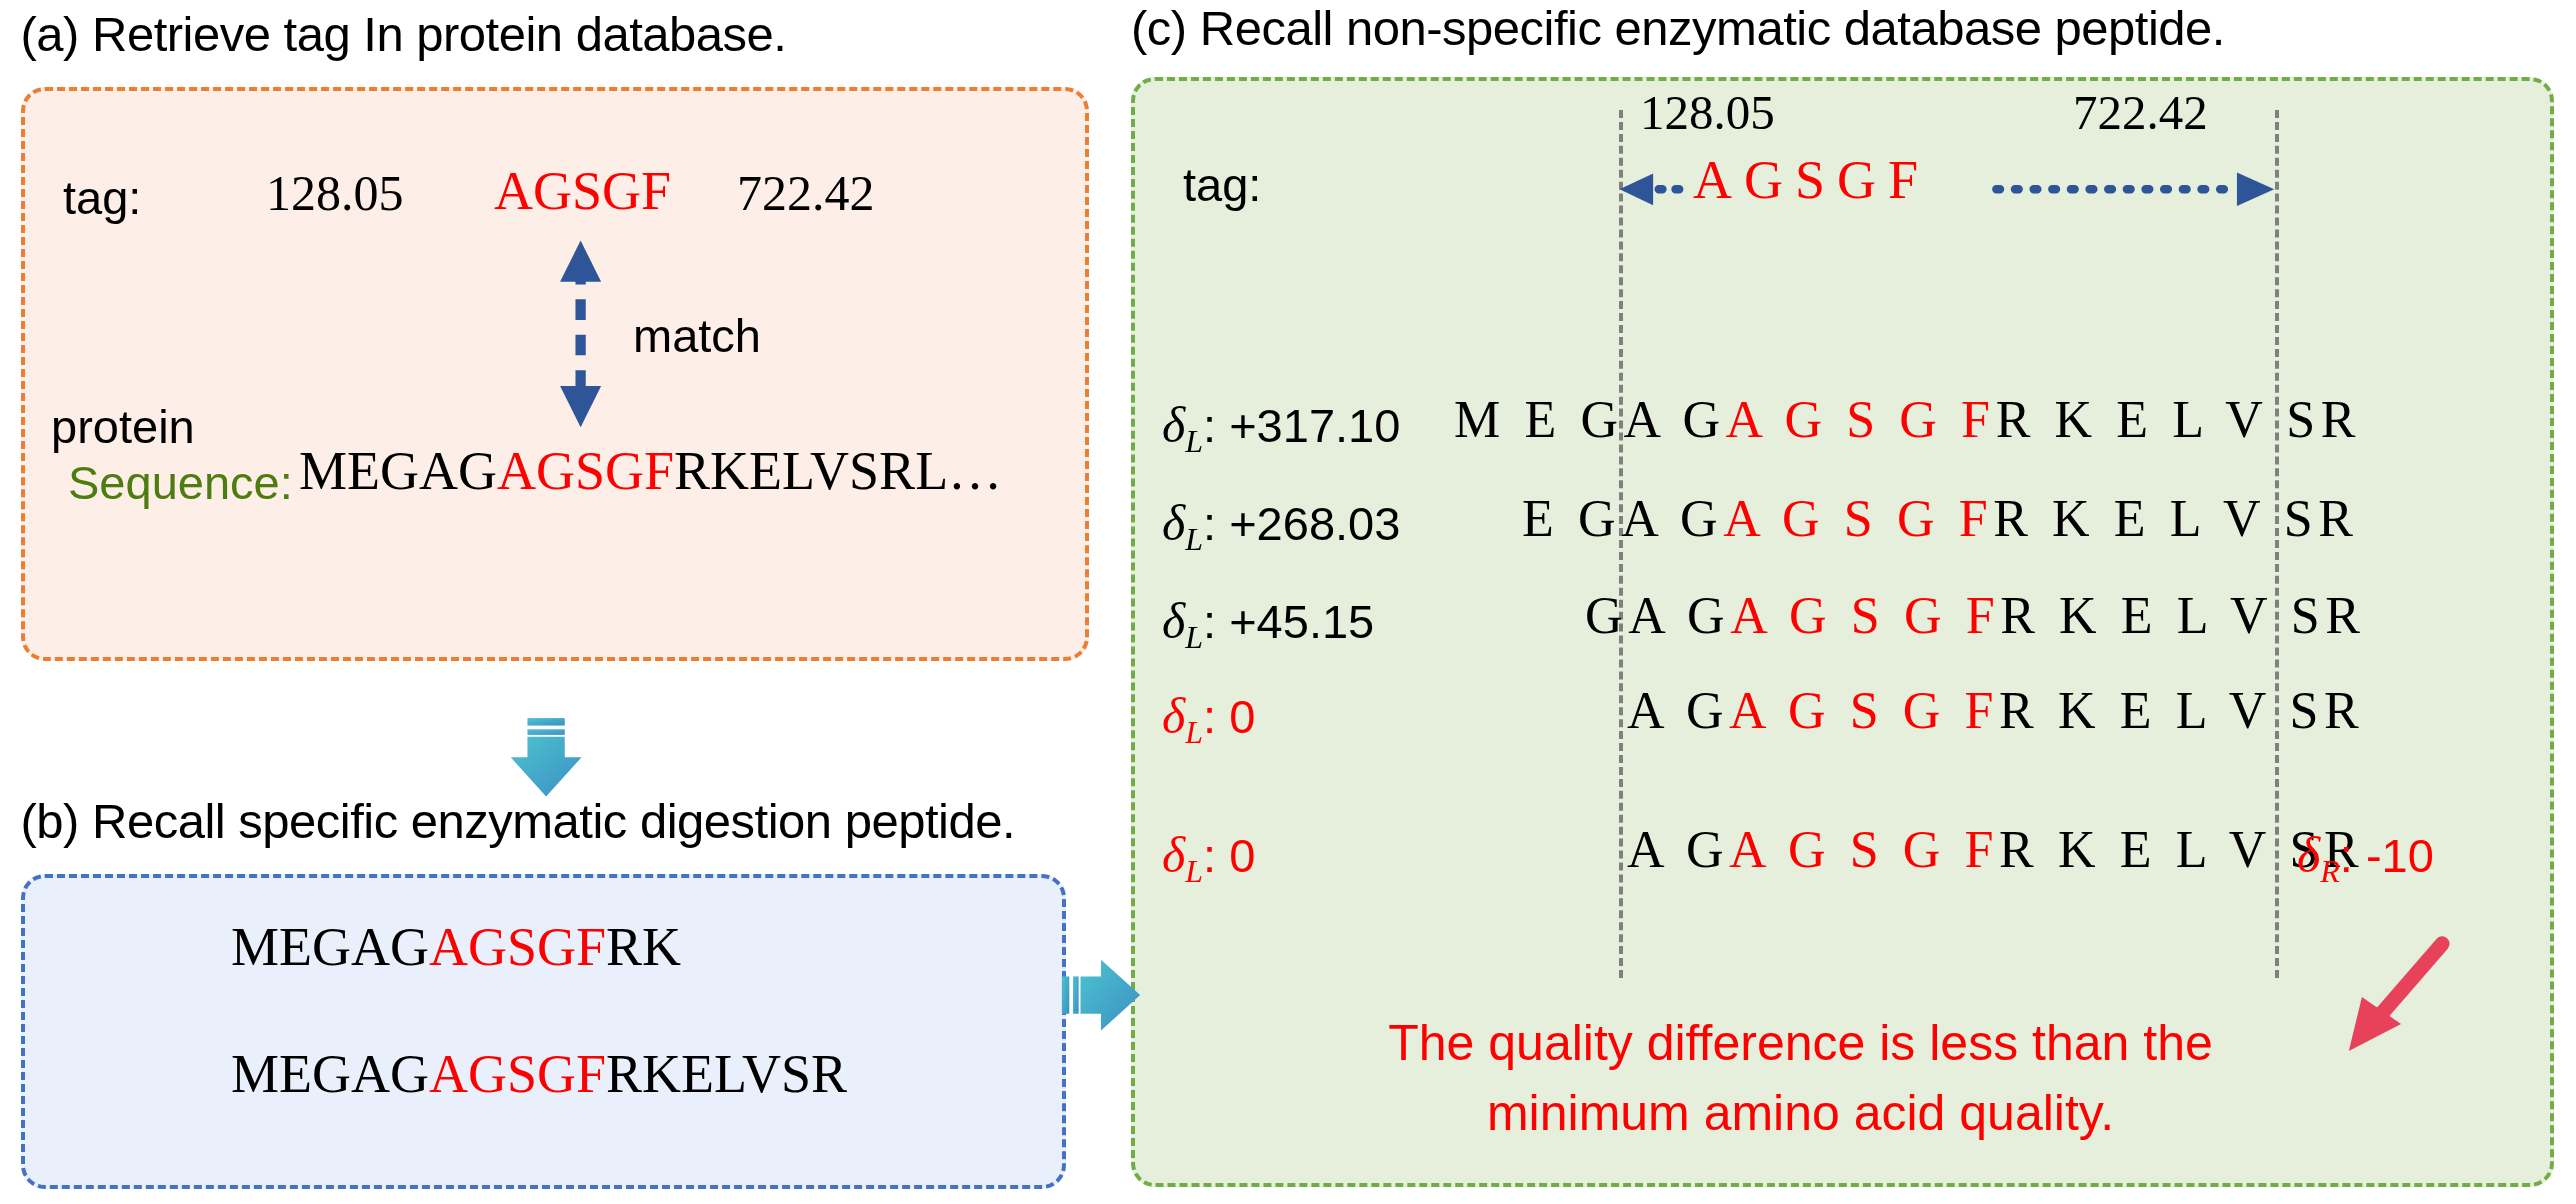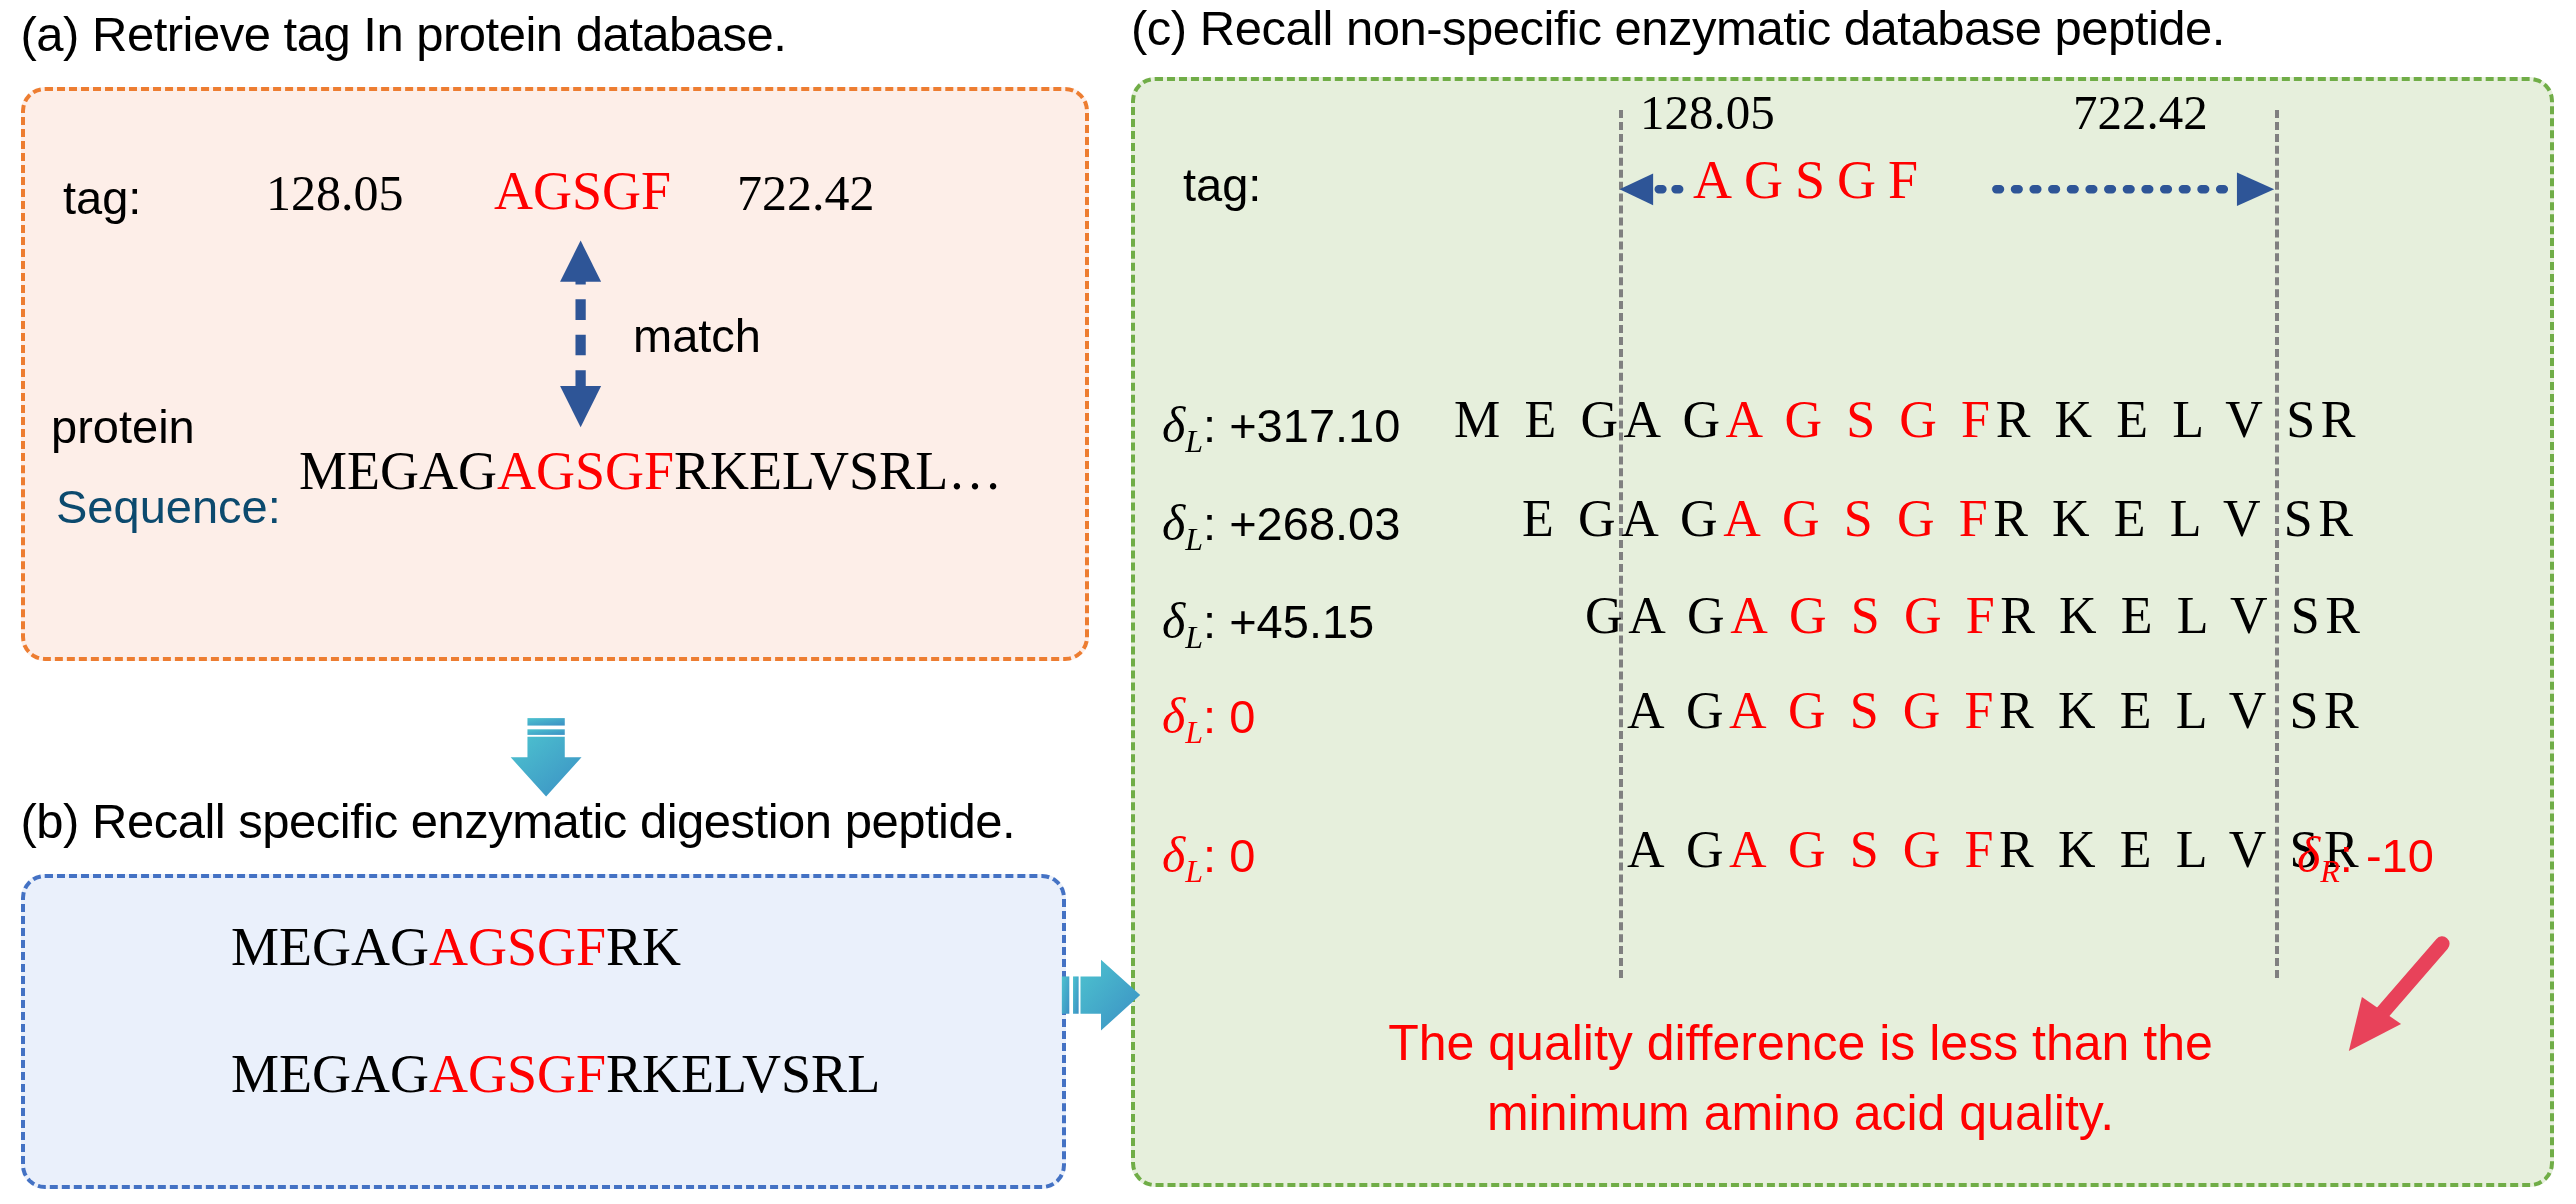--- a/index.html
+++ b/index.html
@@ -86,22 +86,22 @@
     color: #000;
     font-family: "Liberation Sans", sans-serif;
   }
   .a-protlabel1 {
     position: absolute;
     left: 51px; top: 399px;
     font-size: 47px; color: #000;
   }
   .a-protlabel2 {
     position: absolute;
-    left: 56px; top: 455px;
-    font-size: 47px; color: #0c4a6e; margin-top: 24px;
+    left: 68px; top: 455px;
+    font-size: 47px; color: #4d7c0f;
   }
   .a-protseq {
     position: absolute;
     left: 299px; top: 440px;
     font-size: 54px;
     font-family: "Liberation Serif", serif;
     white-space: nowrap;
   }
 
   
@@ -229,21 +229,21 @@
 <div class="a-taglabel">tag:</div>
 <div class="a-mass-left">128.05</div>
 <div class="a-tagseq">AGSGF</div>
 <div class="a-mass-right">722.42</div>
 <div class="a-match-label">match</div>
 <div class="a-protlabel1">protein</div>
 <div class="a-protlabel2">Sequence:</div>
 <div class="a-protseq"><span class="blk">MEGAG</span><span class="red">AGSGF</span><span class="blk">RKELVSRL…</span></div>
 
 <div class="b-seq b-seq1"><span class="blk">MEGAG</span><span class="red">AGSGF</span><span class="blk">RK</span></div>
-<div class="b-seq b-seq2"><span class="blk">MEGAG</span><span class="red">AGSGF</span><span class="blk">RKELVSRL</span></div>
+<div class="b-seq b-seq2"><span class="blk">MEGAG</span><span class="red">AGSGF</span><span class="blk">RKELVSR</span></div>
 
 <div class="guideline guide-left"></div>
 <div class="guideline guide-right"></div>
 
 <div class="c-taglabel">tag:</div>
 <div class="c-mass-left">128.05</div>
 <div class="c-mass-right">722.42</div>
 <div class="c-tagseq">AGSGF</div>
 
 <div class="c-delta" style="top:396px;"><span class="dsym">δ</span><span class="dsub">L</span><span>: +317.10</span></div>

